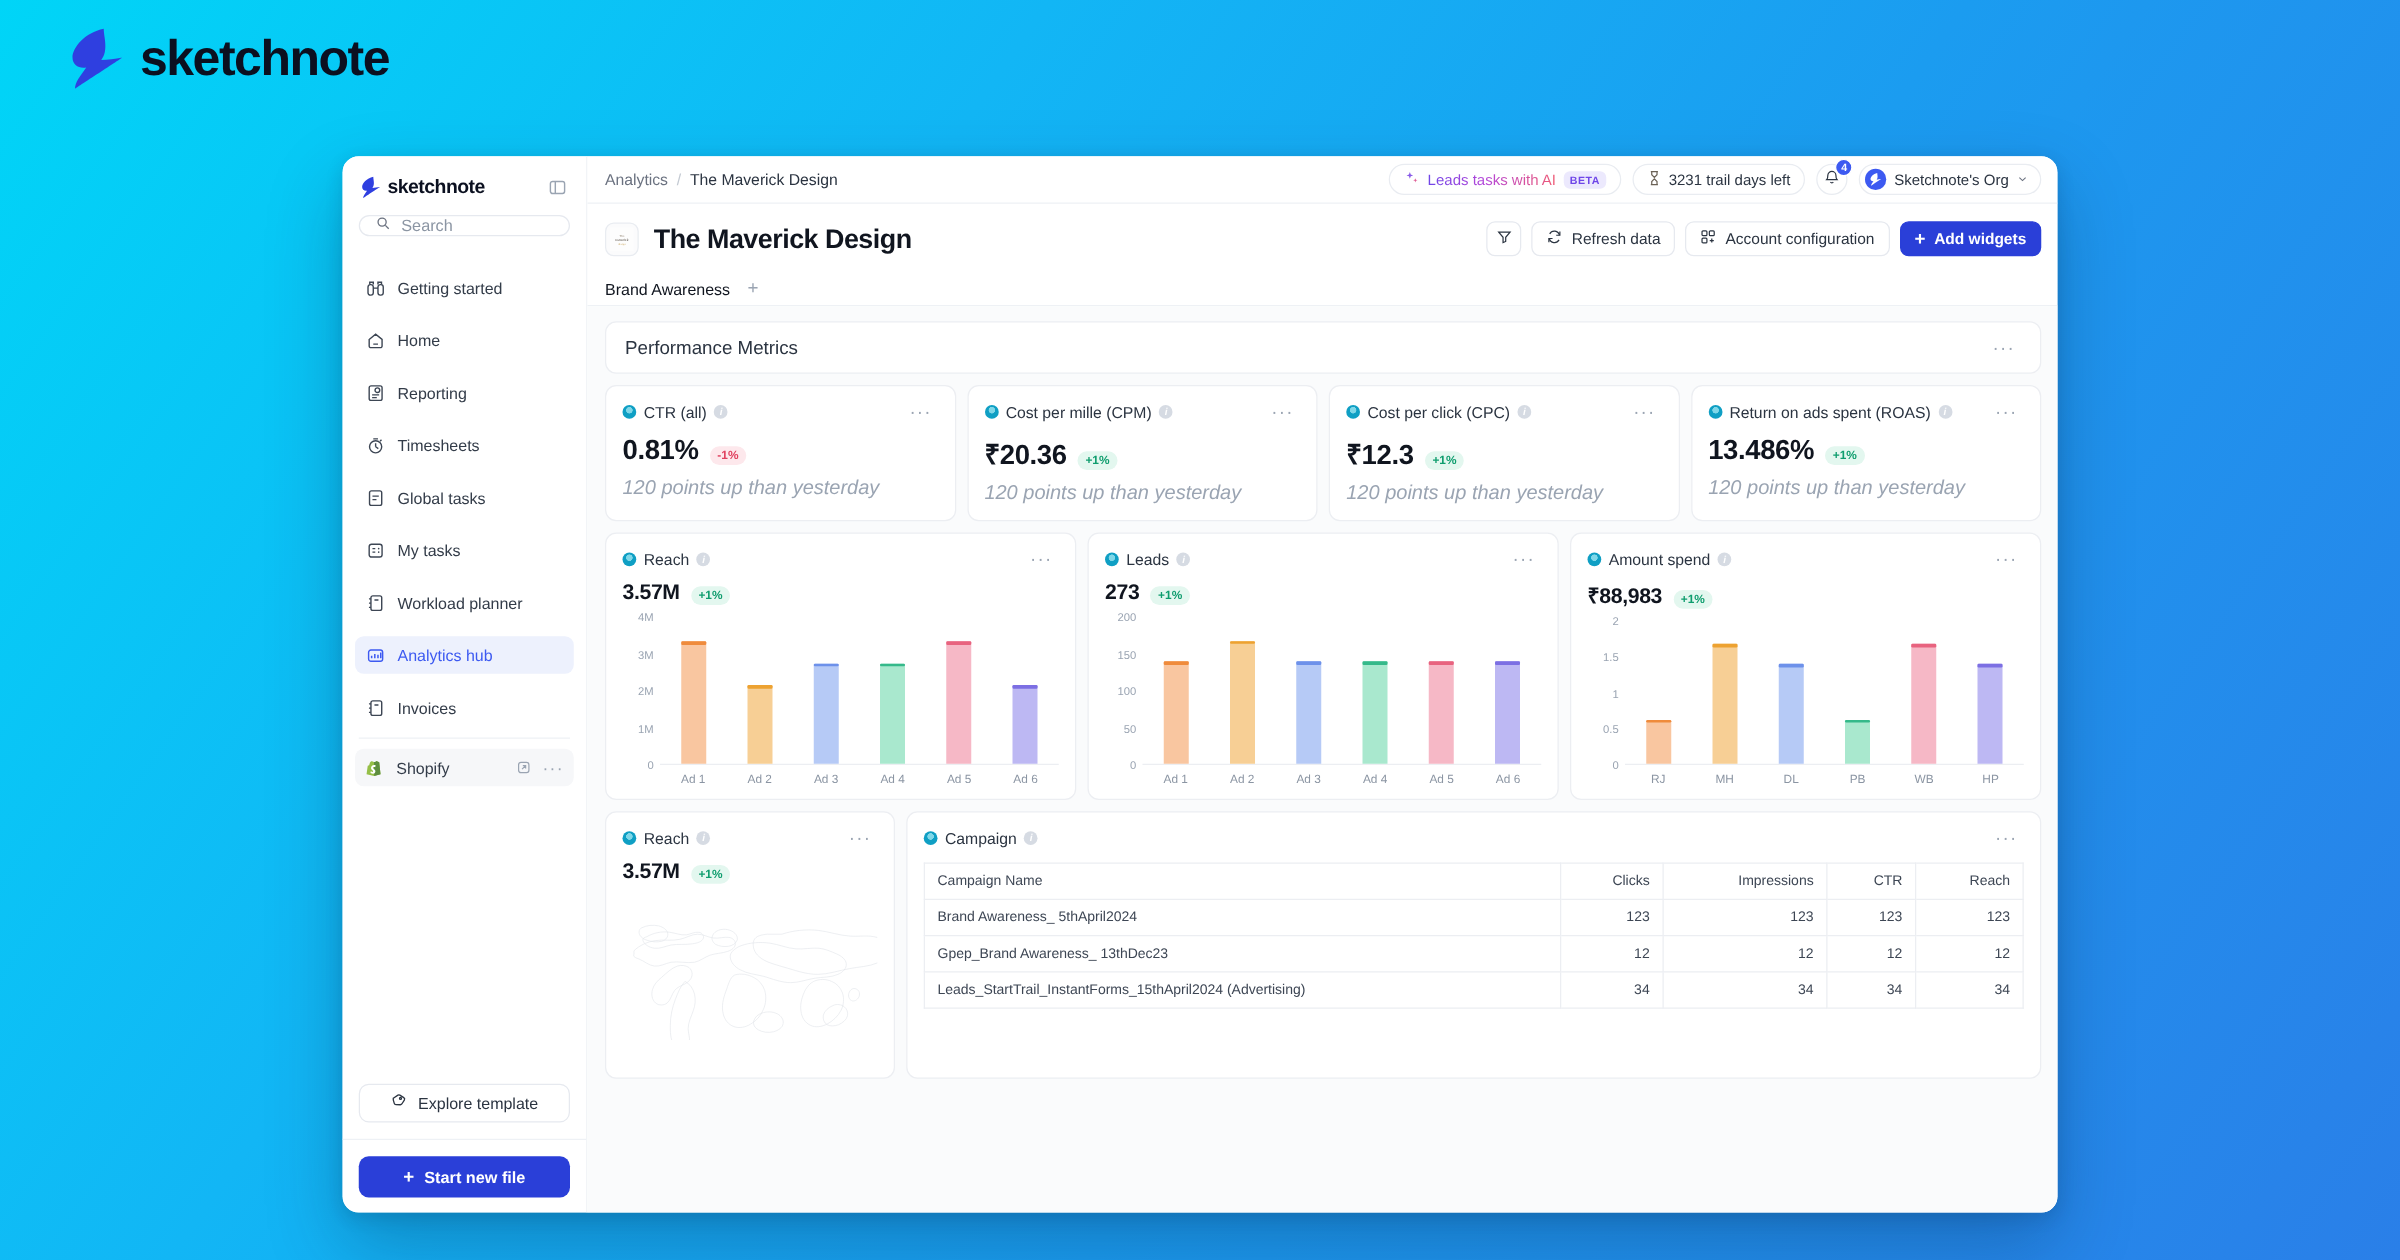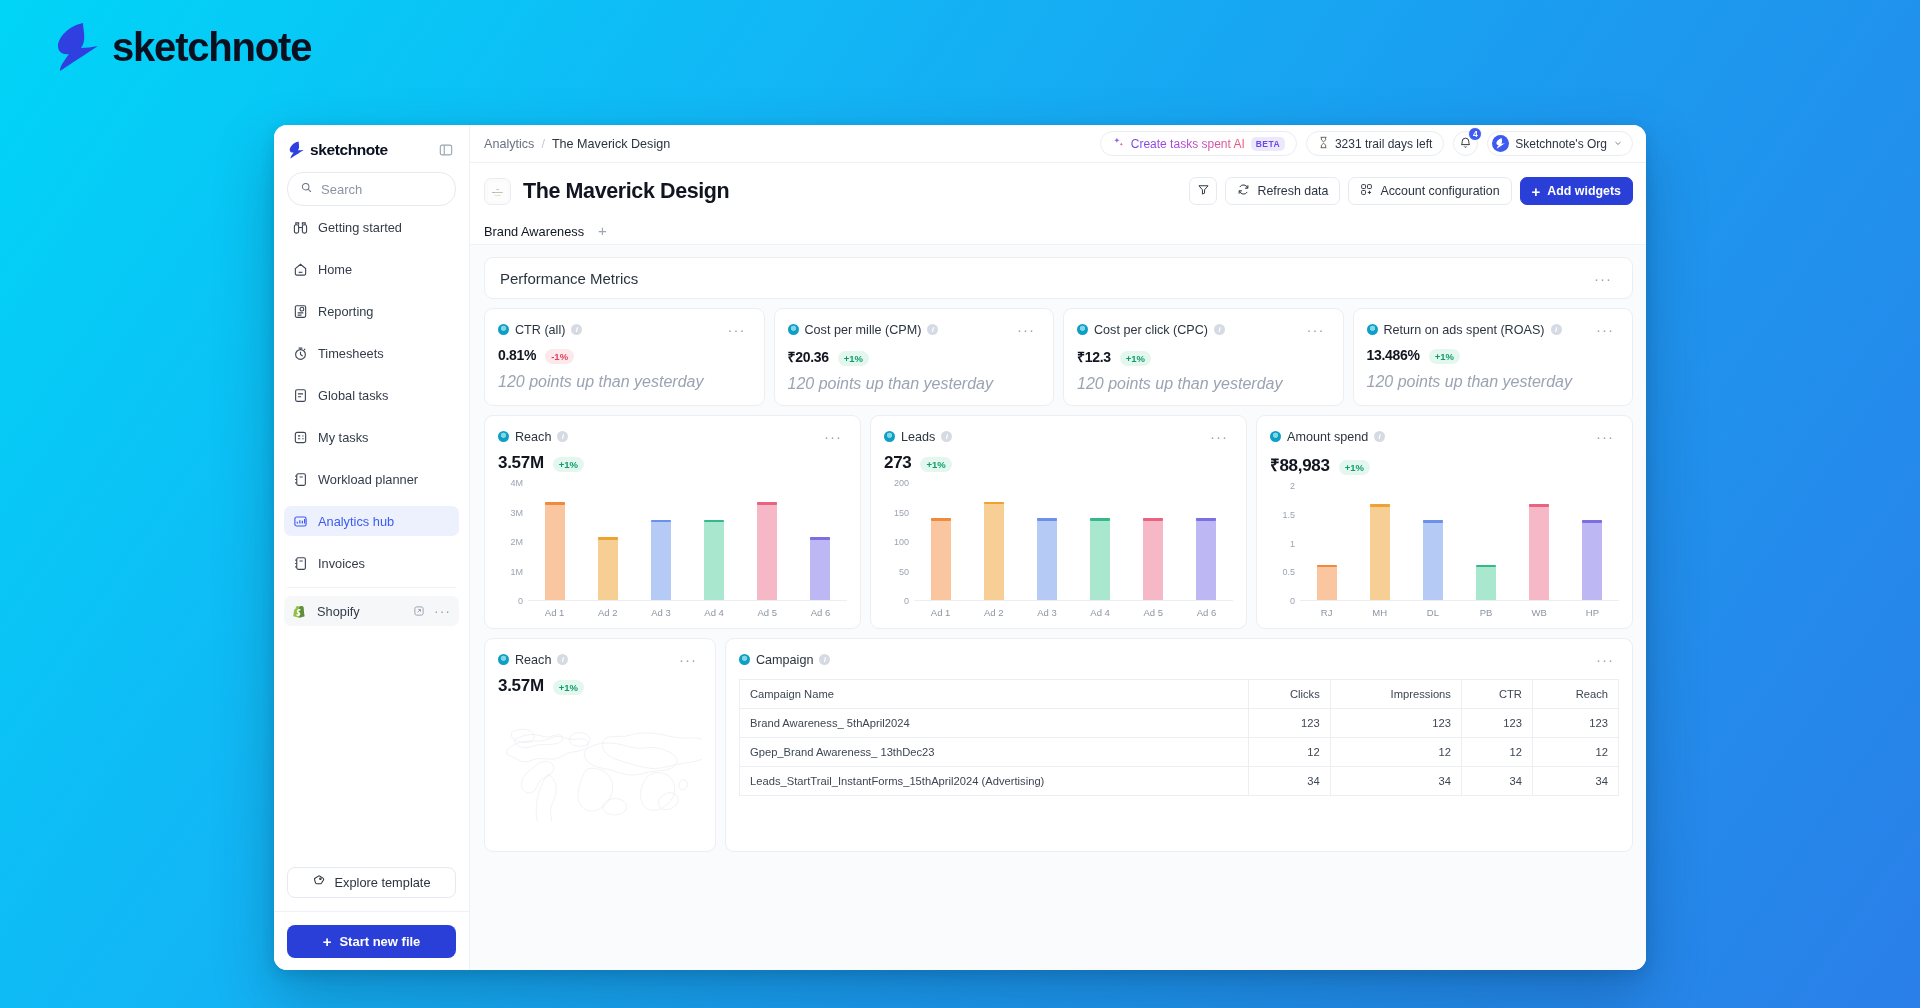--- a/index.html
+++ b/index.html
@@ -25,21 +25,21 @@
 
   
   .sidebar { width: 196px; background: #fff; border-right: 1px solid #eef1f5;
              display: flex; flex-direction: column; padding: 10px 0 12px; flex: 0 0 196px; }
   .sb-top { display: flex; align-items: center; justify-content: space-between; padding: 5px 13px 12px 15px; }
   .sb-logo { display: flex; align-items: center; gap: 6px; }
   .sb-logo-text { font-size: 15.5px; font-weight: 700; color: #0b1020; letter-spacing: -.4px; }
   .sb-collapse { width: 20px; height: 20px; display: flex; align-items: center; justify-content: center;
                  color: #9aa4b2; cursor: pointer; }
 
-  .sb-search { margin: 0 13px 6px; height: 34px; border: 1px solid #e6e9ef; border-radius: 16px;
+  .sb-search { margin: 0 13px 26px; height: 17px; border: 1px solid #e6e9ef; border-radius: 16px;
                display: flex; align-items: center; gap: 8px; padding: 0 12px; background: #fff; }
   .sb-search input { border: none; outline: none; font-size: 13px; color: #6b7280;
                      font-family: "Liberation Sans", sans-serif; width: 100%; background: transparent; }
   .sb-search input::placeholder { color: #8b95a3; }
 
   .sb-nav { padding: 0 10px; display: flex; flex-direction: column; gap: 12px; }
   .sb-item { display: flex; align-items: center; gap: 10px; height: 30px; padding: 0 8px;
              border-radius: 7px; cursor: pointer; color: #333c49; font-size: 12.8px; }
   .sb-item .ico { width: 16px; height: 16px; display: flex; align-items: center; justify-content: center;
                   color: #3d4654; flex: 0 0 16px; }
@@ -124,21 +124,21 @@
   .kpi-row { display: grid; grid-template-columns: repeat(4, 1fr); gap: 9px; margin-bottom: 9px; }
   .kpi { padding: 11px 13px 12px; }
   .kpi-head { display: flex; align-items: center; gap: 6px; }
   .wdot { width: 11px; height: 11px; border-radius: 50%;
           background: radial-gradient(circle at 50% 38%, #7fd7e8 0 28%, #0f9fc4 32% 100%); flex: 0 0 11px; }
   .kpi-name { font-size: 12.6px; color: #2b3441; font-weight: 500; }
   .info-i { width: 11px; height: 11px; border-radius: 50%; background: #d6dbe3; color: #fff;
             font-size: 8px; display: flex; align-items: center; justify-content: center;
             font-weight: 700; font-style: italic; flex: 0 0 11px; }
   .kpi-valrow { display: flex; align-items: baseline; gap: 9px; margin-top: 8px; }
-  .kpi-val { font-size: 14px; font-weight: 600; color: #10151f; letter-spacing: -.3px; }
+  .kpi-val { font-size: 22px; font-weight: 600; color: #10151f; letter-spacing: -.3px; }
   .chip { font-size: 9.5px; font-weight: 600; border-radius: 8px; padding: 2px 6px; }
   .chip.up { background: #e3f7ef; color: #0f9d6e; }
   .chip.down { background: #fde8ec; color: #e0415f; }
   .kpi-sub { margin-top: 9px; font-size: 16px; color: #9aa4b2; font-style: italic; }
 
   .chart-row { display: grid; grid-template-columns: 1fr 1fr 1fr; gap: 9px; margin-bottom: 9px; }
   .chart-card { padding: 11px 13px 10px; height: 214px; display: flex; flex-direction: column; }
   .chart-head { display: flex; align-items: center; gap: 6px; }
   .chart-valrow { display: flex; align-items: baseline; gap: 9px; margin-top: 7px; }
   .chart-val { font-size: 17px; font-weight: 600; color: #10151f; letter-spacing: -.3px; }
@@ -342,21 +342,21 @@
       </div>
 
       <div class="top-right">
         <div class="pill ai">
           <span>
             <svg width="13" height="13" viewBox="0 0 16 16">
               <path d="M6 2l.9 2.4L9.3 5.3 6.9 6.2 6 8.6 5.1 6.2 2.7 5.3 5.1 4.4z" fill="#8a5ce8"></path>
               <path d="M11.4 8l.6 1.5 1.5.6-1.5.6-.6 1.5-.6-1.5-1.5-.6 1.5-.6z" fill="#e06098"></path>
             </svg>
           </span>
-          <span class="ai-grad">Create tasks spent AI</span>
+          <span class="ai-grad">Leads tasks with AI</span>
           <span class="beta">BETA</span>
         </div>
 
         <div class="pill trial">
           <span>
             <svg width="11" height="13" viewBox="0 0 12 16" fill="none" stroke="#6b6256" stroke-width="1.2">
               <path d="M2.5 1.6h7M2.5 14.4h7M3.4 1.6v3.1L6 7.3l2.6-2.6V1.6M3.4 14.4v-3.1L6 8.7l2.6 2.6v3.1"></path>
             </svg>
           </span>
           <span>3231 trail days left</span>

